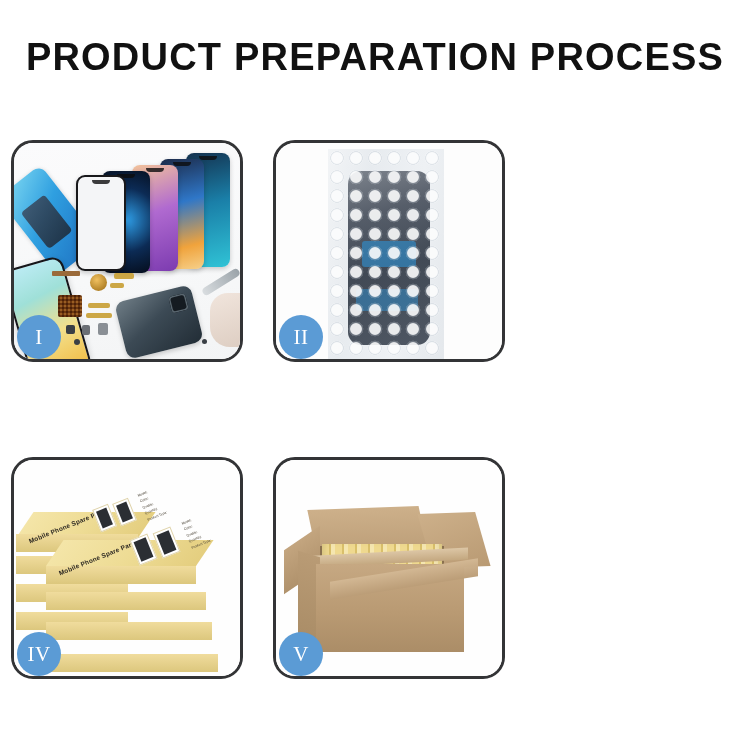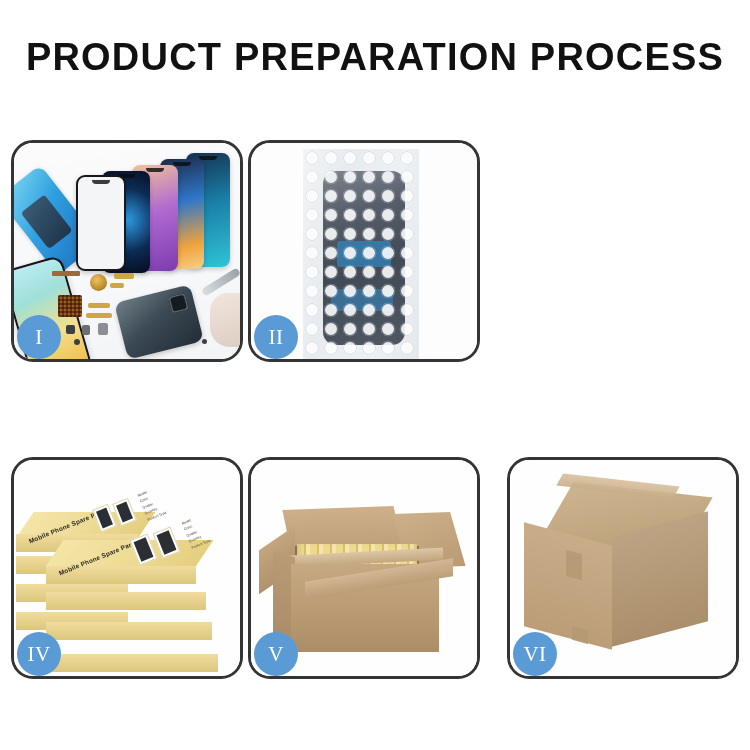--- a/index.html
+++ b/index.html
@@ -29,21 +29,21 @@
   .grid { position: absolute; top: 140px; left: 11px; width: 728px; }
   .row { position: relative; height: 222px; }
   .row.row2 { margin-top: 95px; }
 
   .panel {
     position: absolute; top: 0; width: 232px; height: 222px;
     border: 3px solid #333436; border-radius: 22px;
     background: #ffffff; overflow: hidden;
   }
   .panel.c0 { left: 0; }
-  .panel.c1 { left: 237px; }
+  .panel.c1 { left: 262px; }
   .panel.c2 { left: 496px; }
   .scene { position: absolute; inset: 0; overflow: hidden; background: #fdfdfd; }
 
   
   .badge {
     position: absolute; left: 3px; bottom: 0px;
     width: 44px; height: 44px; border-radius: 50%;
     background: #5b9bd5; color: #fff;
     display: flex; align-items: center; justify-content: center;
     font-family: "Liberation Serif", serif; font-size: 21px;
@@ -358,29 +358,16 @@
           <div class="c-lip"></div>
           <div class="c-bodyL"></div>
           <div class="c-body"></div>
           <div class="c-flapFront"></div>
         </div>
         <div class="badge">
           <span>V</span>
         </div>
       </div>
 
-      <div class="panel c2">
-        <div class="scene p6">
-          <div class="s-top"></div>
-          <div class="s-tape"></div>
-          <div class="s-left"></div>
-          <div class="s-right"></div>
-          <div class="s-tab" style="left:56px;top:92px;width:16px;height:26px;transform:skewY(15deg);"></div>
-          <div class="s-tab" style="left:62px;top:168px;width:16px;height:14px;transform:skewY(15deg);"></div>
-        </div>
-        <div class="badge">
-          <span>VI</span>
-        </div>
-      </div>
     </div>
 
   </div>
 </div>
 
 </body></html>

